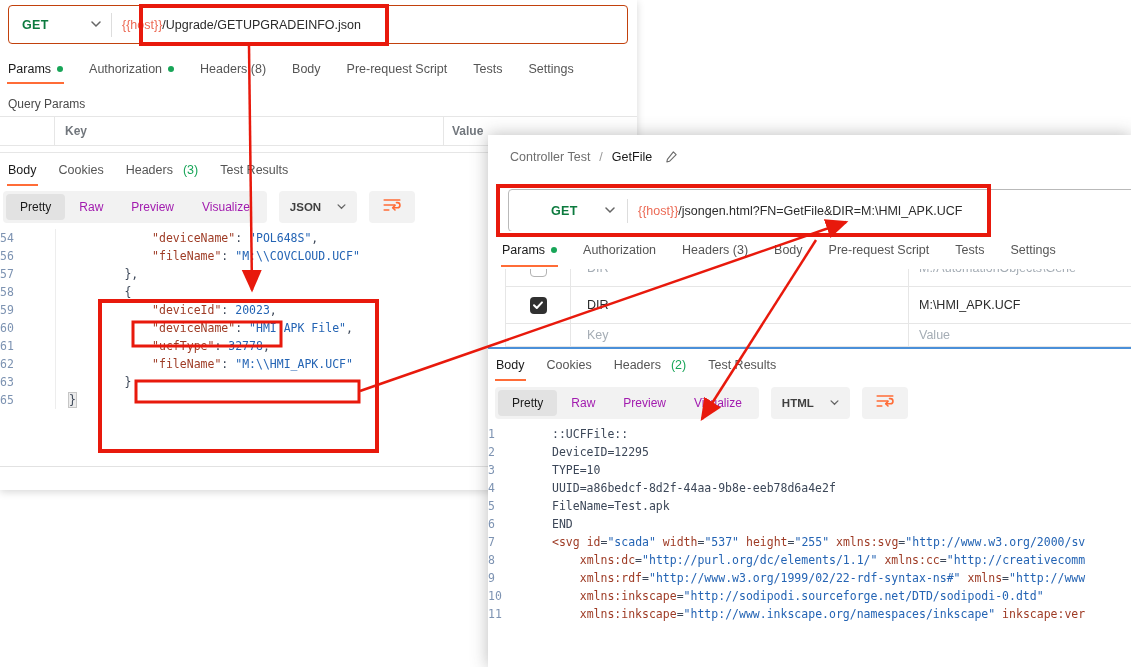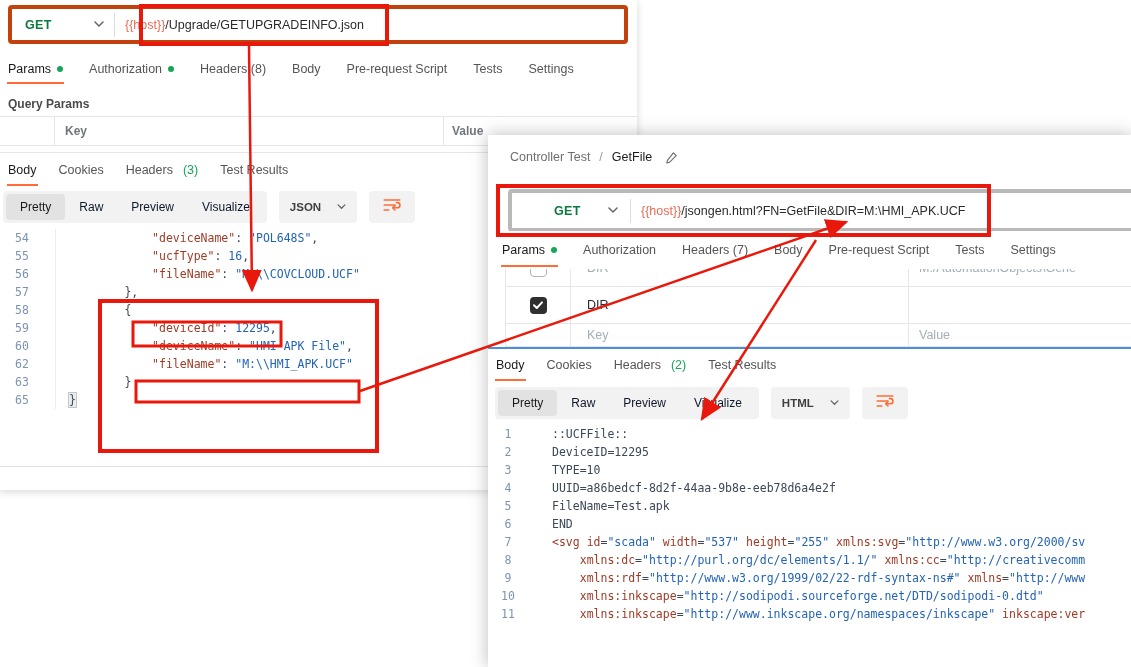--- a/index.html
+++ b/index.html
@@ -11,21 +11,21 @@
   body{background:#fff;font-family:"Liberation Sans",sans-serif;}
   .stage{position:relative;width:1131px;height:667px;background:#fff;overflow:hidden}
 
   
   .back-card{position:absolute;left:0;top:0;width:637px;height:490px;background:#fff;
     box-shadow:0 2px 8px rgba(0,0,0,.16);z-index:1}
   .front-card{position:absolute;left:488px;top:135px;width:643px;height:532px;background:#fff;
     box-shadow:0 0 16px rgba(60,60,60,.35);z-index:5;overflow:hidden}
 
   
-  .url-bar{position:absolute;display:flex;align-items:center;border:4px solid #c2410c;
+  .url-bar{position:absolute;display:flex;align-items:center;border:1px solid #c2410c;
     border-radius:4px;background:#fff}
   .back-card .url-bar{left:8px;top:5px;width:620px;height:39px}
   .front-card .url-bar{left:20px;top:54px;width:700px;height:43px;border-color:#b9b9b9}
   .method-box{display:flex;align-items:center;justify-content:space-between;height:100%}
   .back-card .method-box{width:102px;padding:0 10px 0 13px}
   .front-card .method-box{width:118px;padding:0 12px 0 42px}
   .method{color:var(--mgreen);font-weight:700;font-size:12.5px;letter-spacing:.3px}
   .vdiv{width:1px;height:24px;background:#ddd}
   .url-text{margin-left:10px;font-size:12.5px;color:var(--txt);white-space:nowrap;overflow:hidden}
   .host{color:var(--salmon)}
@@ -35,66 +35,66 @@
   .back-card .req-tabs{position:absolute;left:8px;top:54px;height:30px}
   .front-card .req-tabs{position:absolute;left:0;right:0;top:96px;height:38px;background:#fff;
     z-index:2;padding-left:14px}
   .tab{position:relative;display:flex;align-items:center;gap:6px;height:100%;cursor:pointer;white-space:nowrap}
   .tab.active{color:#1a1a1a}
   .tab.active::after{content:"";position:absolute;left:-1px;right:-1px;bottom:2px;height:2px;background:var(--orange)}
   .back-card .tab.active::after{bottom:0}
   .dot{width:6px;height:6px;border-radius:50%;background:var(--cgreen)}
 
   
-  .qp-label{position:absolute;left:8px;top:97px;font-size:12px;font-weight:700;color:#4a4a4a}
+  .qp-label{position:absolute;left:8px;top:97px;font-size:12px;font-weight:400;color:#4a4a4a}
   .qp-head{position:absolute;left:0;top:116px;width:637px;height:30px;display:flex;
     border-top:1px solid var(--border);border-bottom:1px solid var(--border);
     font-size:12px;color:#72777d;font-weight:600;align-items:stretch}
   .qp-cb{flex:0 0 55px;border-right:1px solid var(--border)}
   .qp-key{flex:0 0 389px;border-right:1px solid var(--border);display:flex;align-items:center;padding-left:10px}
   .qp-val{flex:1;display:flex;align-items:center;padding-left:8px}
   .pane-div{position:absolute;left:0;top:152px;width:637px;height:1px;background:var(--border)}
 
   
   .res-tabs{position:absolute;display:flex;gap:22px;font-size:12.5px;color:var(--sub);height:26px;align-items:center}
   .back-card .res-tabs{left:8px;top:157px}
   .front-card .res-tabs{left:8px;top:217px}
   .res-tabs .tab.active::after{bottom:-3px}
   .count{color:var(--cgreen);margin-left:4px}
 
   
   .toolbar{position:absolute;display:flex;gap:12px;height:32px;align-items:flex-end}
   .back-card .toolbar{left:3px;top:191px}
   .front-card .toolbar{left:7px;top:252px}
   .segmented{display:flex;align-items:center;background:#f2f2f2;border-radius:4px;height:32px;padding:0 3px}
-  .segment{padding:6px 14px;font-size:12px;color:#0f172a;border-radius:4px;cursor:pointer}
+  .segment{padding:6px 14px;font-size:12px;color:#a21caf;border-radius:4px;cursor:pointer}
   .segment.active{background:#e2e2e2;color:#1a1a1a}
   .dd{display:flex;align-items:center;gap:16px;background:#f2f2f2;border-radius:4px;
     padding:0 11px;font-size:11.5px;font-weight:700;color:#3f3f3f;height:32px;cursor:pointer}
   .iconbtn{width:46px;height:32px;background:#f2f2f2;border-radius:4px;display:flex;
     align-items:center;justify-content:center;cursor:pointer}
 
   
   .code{position:absolute;font-family:"DejaVu Sans Mono",monospace;font-size:11.5px}
   .back-card .code{left:0;top:229px;width:637px}
   .front-card .code{left:0;top:290px;width:643px}
   .cl{display:flex;height:18px;line-height:18px;white-space:pre}
-  .ln{flex:0 0 44px;text-align:center;color:var(--ln)}
+  .ln{flex:0 0 44px;text-align:left;color:var(--ln)}
   .lc{padding-left:13px;margin-left:11px}
   .back-card .lc{border-left:1px solid #ededed}
   .front-card .ln{flex-basis:40px}
   .sk,.stag,.sk2{color:var(--key)}
   .ss,.sn,.ss2{color:var(--blue)}
   .sp,.st{color:var(--code)}
   .su{color:var(--blue);}
   .shl{background:#ececec;outline:1px solid #c6c6c6;color:var(--code)}
   .bottom-line{position:absolute;left:0;top:466px;width:637px;height:1px;background:#e2e2e2}
 
   
-  .breadcrumb{position:absolute;left:22px;top:15px;display:flex;align-items:center;gap:9px;font-size:12.5px}
+  .breadcrumb{position:absolute;left:22px;top:15px;display:flex;gap:9px;font-size:12.5px}
   .bc-col{color:#6e6e6e}.bc-sep{color:#9a9a9a}.bc-name{color:#1a1a1a;font-weight:400}
   .edit-ic{margin-left:4px;display:flex;cursor:pointer}
 
   
   .ptable{position:absolute;left:17px;top:115px;width:626px;z-index:1;border-left:1px solid var(--border)}
   .prow{display:flex;border-bottom:1px solid var(--border);align-items:center;font-size:12.5px;color:var(--txt)}
   .prow.r1,.prow.r2{height:37px}.prow.r3{height:23px}
   .pcb{flex:0 0 65px;display:flex;justify-content:center;align-self:stretch;align-items:center;border-right:1px solid var(--border)}
   .pkey{flex:0 0 338px;padding-left:16px;align-self:stretch;display:flex;align-items:center;border-right:1px solid var(--border)}
   .pval{flex:1;padding-left:10px;white-space:nowrap;overflow:hidden}
@@ -204,26 +204,26 @@
                 <path d="M12 7.4L9.7 9.7 12 12"></path>
                 <path d="M1.2 12h4.6"></path>
               </g>
             </svg>
         </span>
       </div>
     </div>
 
     <div class="code" id="back-code">
         <div class="cl"><span class="ln">54</span><span class="lc"><span class="sw">            </span><span class="sk">"deviceName"</span><span class="sp">: </span><span class="ss">"POL648S"</span><span class="sp">,</span></span></div>
-        <div class="cl"><span class="ln">55</span><span class="lc"><span class="sw">            </span><span class="sk">"ucfType"</span><span class="sp">: </span><span class="sn">16</span><span class="sp">,</span></span></div>
         <div class="cl"><span class="ln">56</span><span class="lc"><span class="sw">            </span><span class="sk">"fileName"</span><span class="sp">: </span><span class="ss">"M:\\COVCLOUD.UCF"</span></span></div>
         <div class="cl"><span class="ln">57</span><span class="lc"><span class="sw">        </span><span class="sp">},</span></span></div>
         <div class="cl"><span class="ln">58</span><span class="lc"><span class="sw">        </span><span class="sp">{</span></span></div>
-        <div class="cl"><span class="ln">59</span><span class="lc"><span class="sw">            </span><span class="sk">"deviceId"</span><span class="sp">: </span><span class="sn">12295</span><span class="sp">,</span></span></div>
+        <div class="cl"><span class="ln">59</span><span class="lc"><span class="sw">            </span><span class="sk">"deviceId"</span><span class="sp">: </span><span class="sn">20023</span><span class="sp">,</span></span></div>
         <div class="cl"><span class="ln">60</span><span class="lc"><span class="sw">            </span><span class="sk">"deviceName"</span><span class="sp">: </span><span class="ss">"HMI APK File"</span><span class="sp">,</span></span></div>
+        <div class="cl"><span class="ln">61</span><span class="lc"><span class="sw">            </span><span class="sk">"ucfType"</span><span class="sp">: </span><span class="sn">32778</span><span class="sp">,</span></span></div>
         <div class="cl"><span class="ln">62</span><span class="lc"><span class="sw">            </span><span class="sk">"fileName"</span><span class="sp">: </span><span class="ss">"M:\\HMI_APK.UCF"</span></span></div>
         <div class="cl"><span class="ln">63</span><span class="lc"><span class="sw">        </span><span class="sp">}</span></span></div>
         <div class="cl"><span class="ln">65</span><span class="lc"><span class="shl">}</span></span></div>
       </div>
     <div class="bottom-line"></div>
   </div>
 
   <div class="front-card">
 
     <div class="breadcrumb">
@@ -260,37 +260,38 @@
         </div>
         <div class="prow r2">
           <div class="pcb">
             <div class="cbox on">
               <svg width="12" height="12" viewBox="0 0 12 12">
                 <path d="M2 6.2L4.8 9L10 3.4" stroke="#fff" stroke-width="2" fill="none" stroke-linecap="round" stroke-linejoin="round"></path>
               </svg>
             </div>
           </div>
           <div class="pkey">DIR</div>
+          <div class="pval">M:\HMI_APK.UCF</div>
         </div>
         <div class="prow r3">
           <div class="pcb"></div>
           <div class="pkey mutedtx">Key</div>
           <div class="pval mutedtx">Value</div>
         </div>
       </div>
     <div class="req-tabs" id="front-req-tabs">
         <div class="tab active">
           <span>Params</span>
           <span class="dot"></span>
         </div>
         <div class="tab">
           <span>Authorization</span>
         </div>
         <div class="tab">
-          <span>Headers (7)</span>
+          <span>Headers (3)</span>
         </div>
         <div class="tab">
           <span>Body</span>
         </div>
         <div class="tab">
           <span>Pre-request Script</span>
         </div>
         <div class="tab">
           <span>Tests</span>
         </div>

